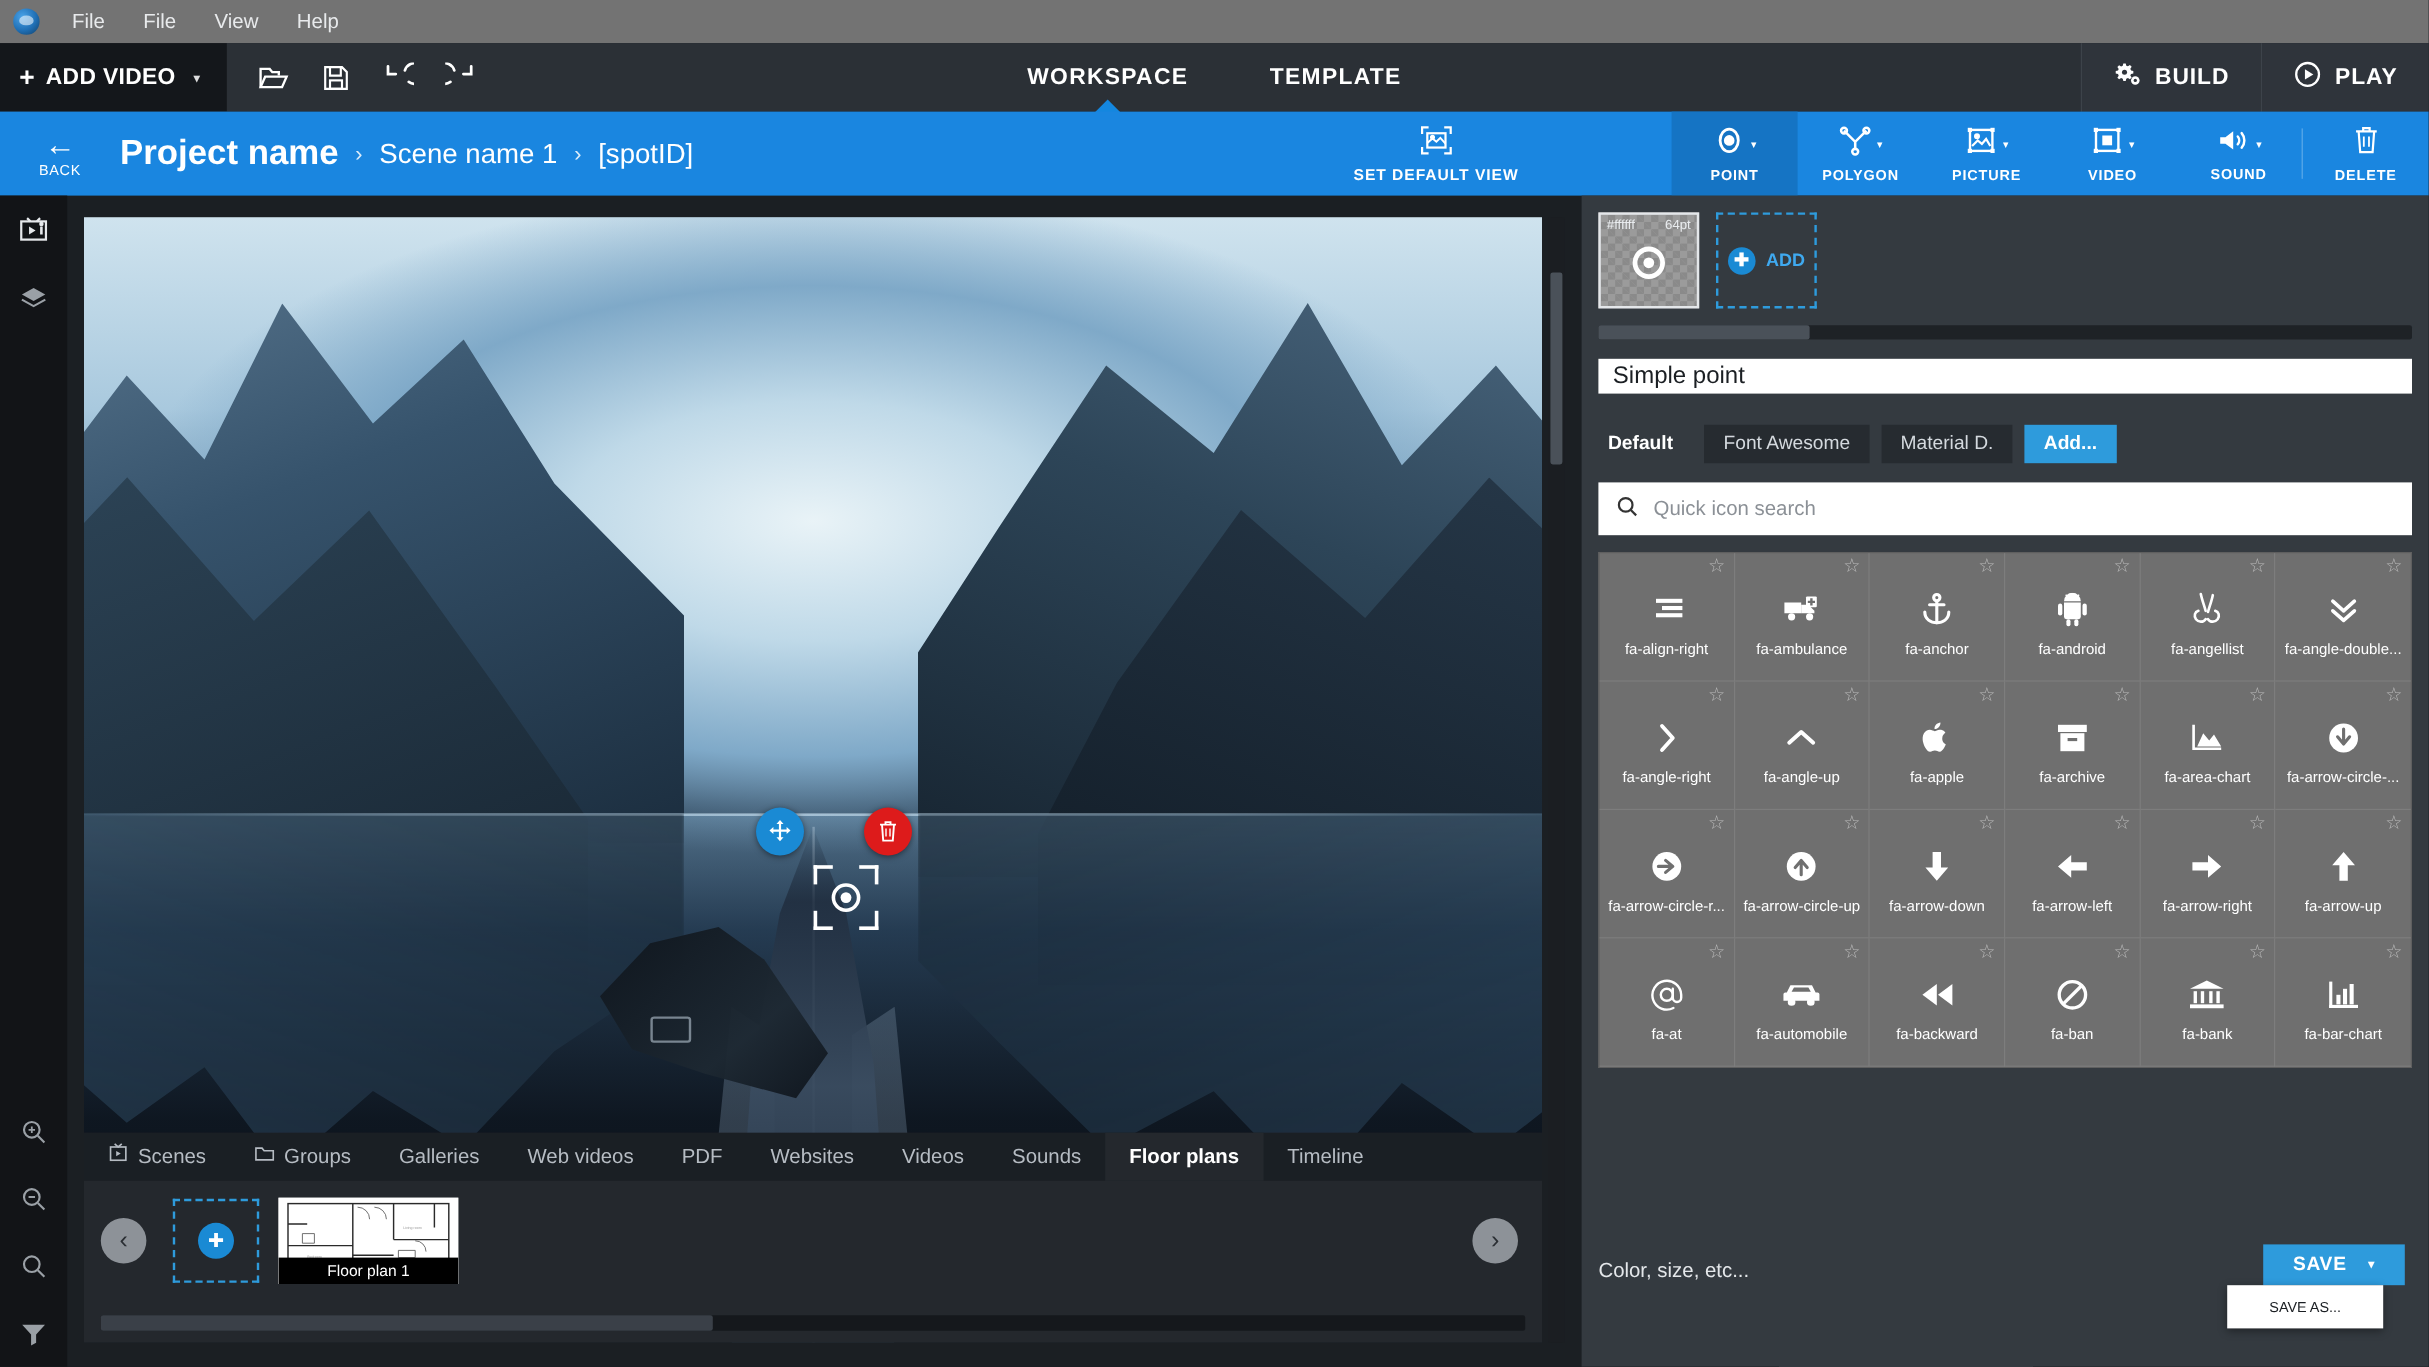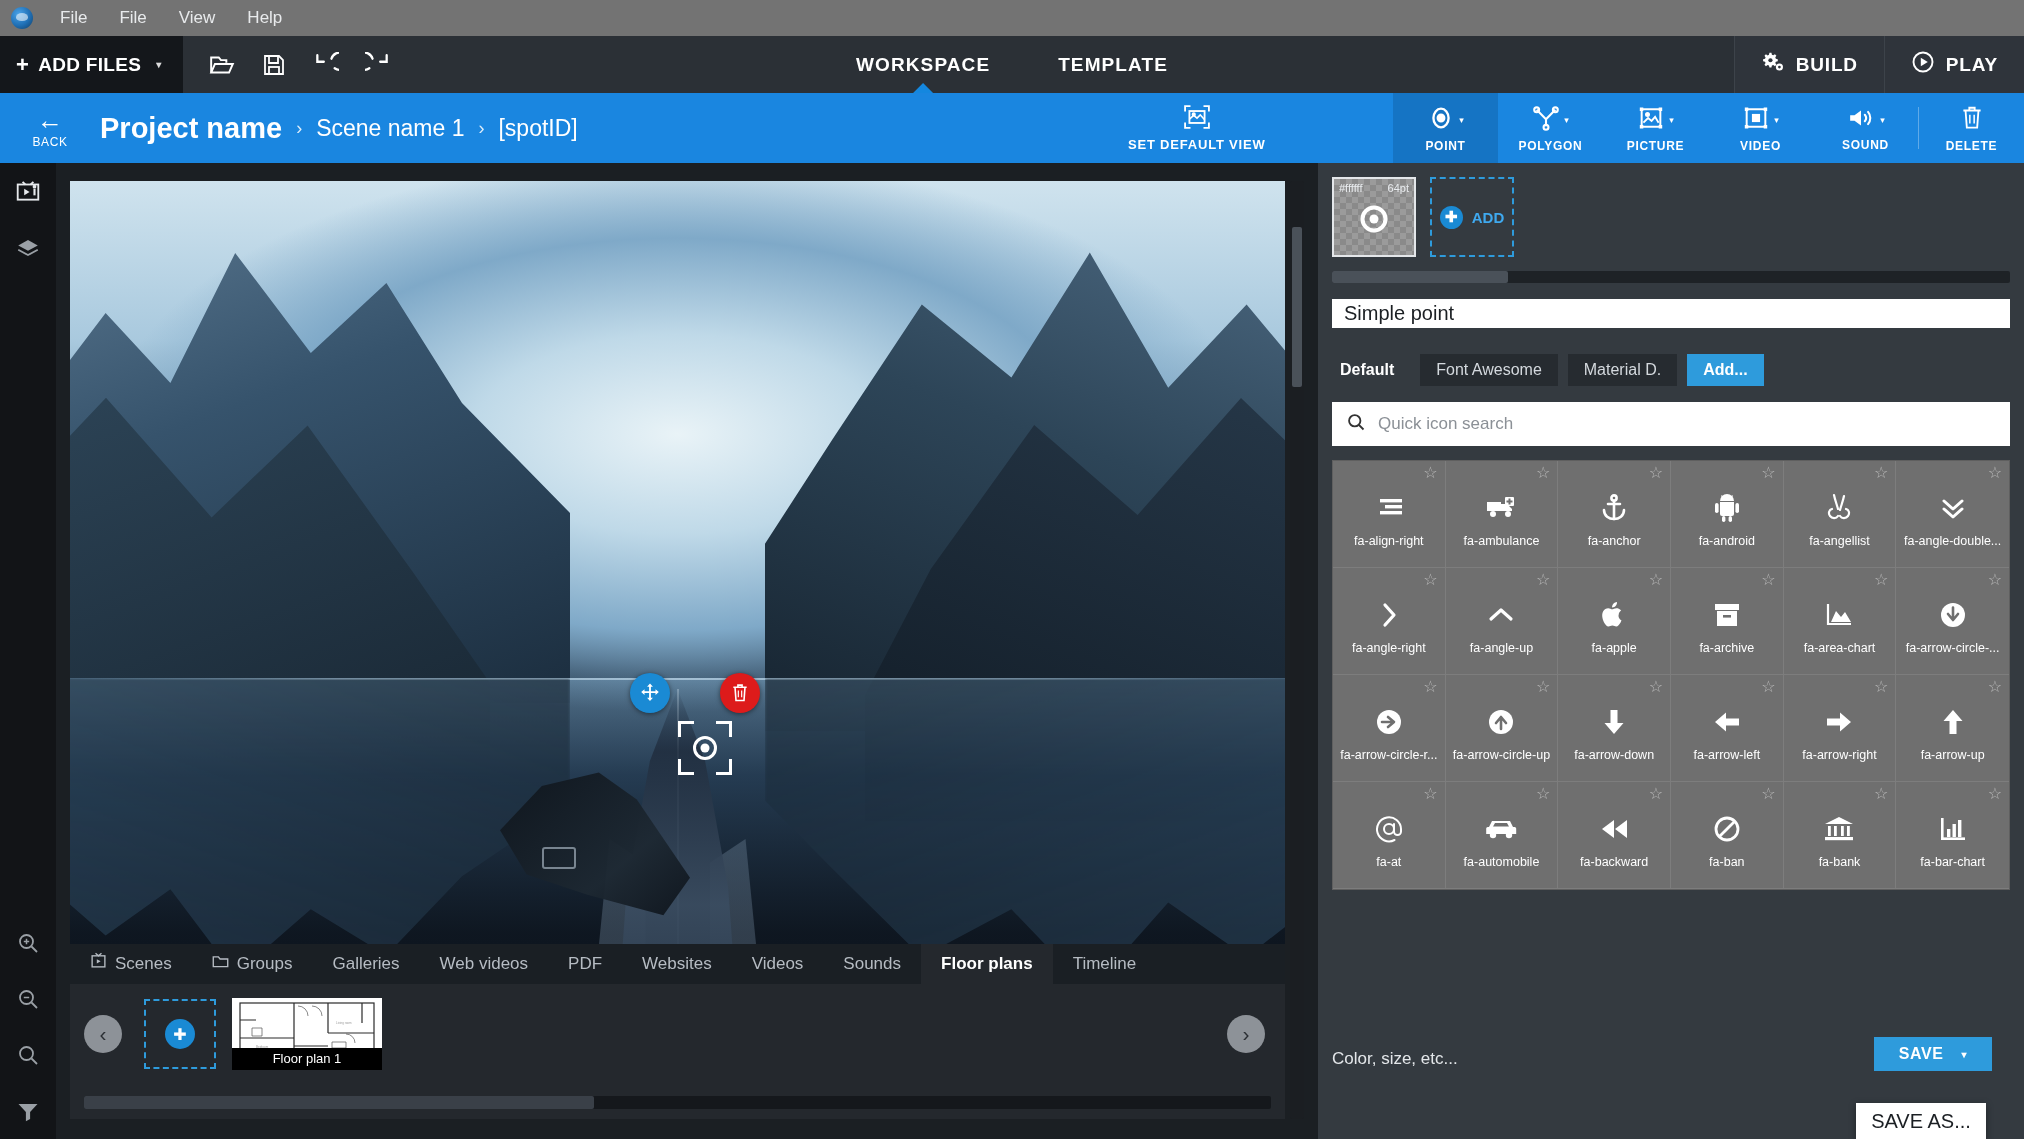--- a/index.html
+++ b/index.html
@@ -381,52 +381,51 @@
     color: #fff; margin-bottom: 6px;
   }
   .gcell .gl { font-size: 12.5px; color: #fff; white-space: nowrap; }
   .bottom-row {
     position: absolute; left: 0; right: 0; bottom: 0; height: 120px;
   }
   .cse {
     position: absolute; left: 14px; top: 30px; color: #e4e7ea; font-size: 17px; cursor: pointer;
   }
   .save-btn {
-    position: absolute; right: 32px; top: 18px; width: 118px; height: 34px;
+    position: absolute; right: 20px; top: 18px; width: 118px; height: 34px;
     background: #2e9bdc; color: #fff; font-size: 16px; font-weight: bold; letter-spacing: .6px;
     display: flex; align-items: center; justify-content: center; gap: 18px; cursor: pointer;
   }
   .save-btn .cv { font-size: 10px; }
   .saveas {
     position: absolute; right: 38px; top: 52px; width: 130px; height: 36px;
-    background: #fff; color: #1b1f23; font-size: 20px;
+    background: #fff; color: #1b1f23; font-size: 12px;
     display: flex; align-items: center; justify-content: center; cursor: pointer;
     box-shadow: 0 2px 7px rgba(0,0,0,.4);
-    margin-top: 32px;
   }
 </style>
 </head>
 <body>
 
 <div class="app">
 
   <div class="menubar">
     <div class="app-logo">
         <span class="glyph"></span>
       </div>
     <div class="menu-item">File</div>
     <div class="menu-item">File</div>
     <div class="menu-item">View</div>
     <div class="menu-item">Help</div>
   </div>
 
   <div class="toolbar">
     <div class="addfiles">
       <span class="plus">+</span>
-      <span>ADD FILES</span>
+      <span>ADD VIDEO</span>
       <span class="caret">▾</span>
     </div>
     <div class="tb-icons">
       <div class="tb-btn">
         <svg width="26" height="26" viewBox="0 0 24 24" fill="none" stroke="currentColor" stroke-width="1.8">
           <path d="M2 19V5h7l2 2.5h5V10"></path>
             <path d="M2 19l3.5-8H22l-3.5 8z"></path>
         </svg>
       </div>
       <div class="tb-btn">

